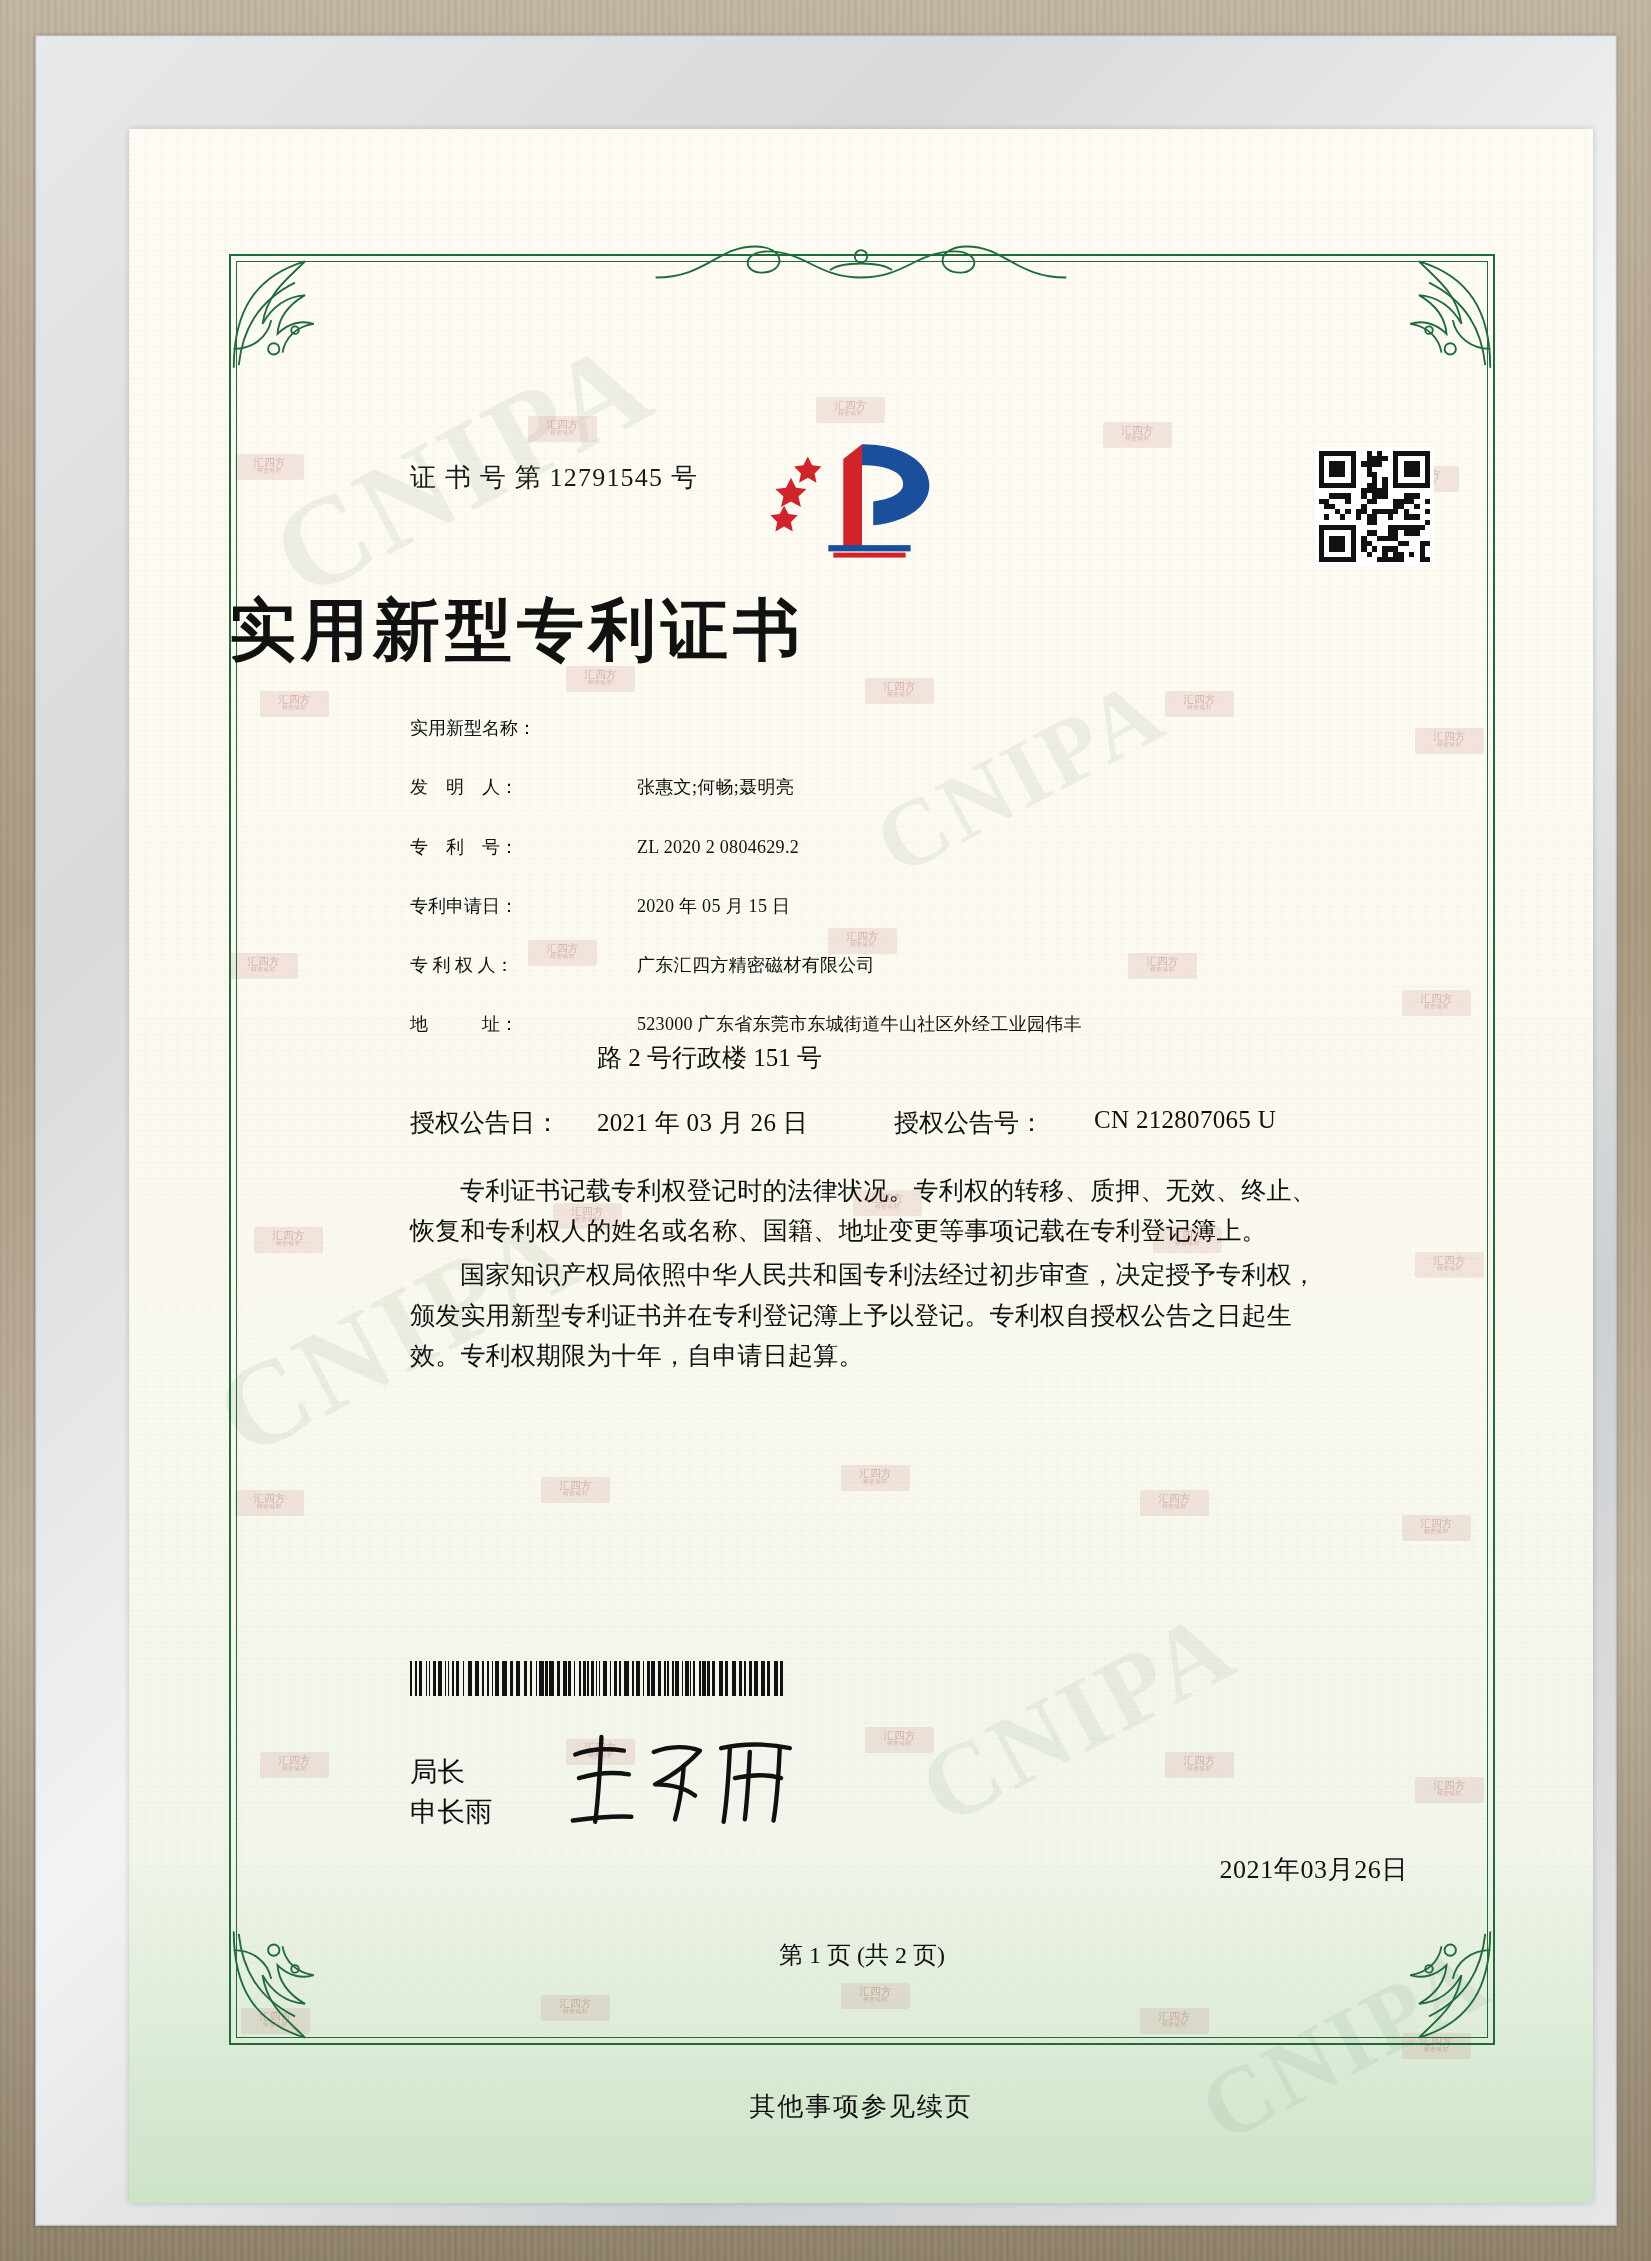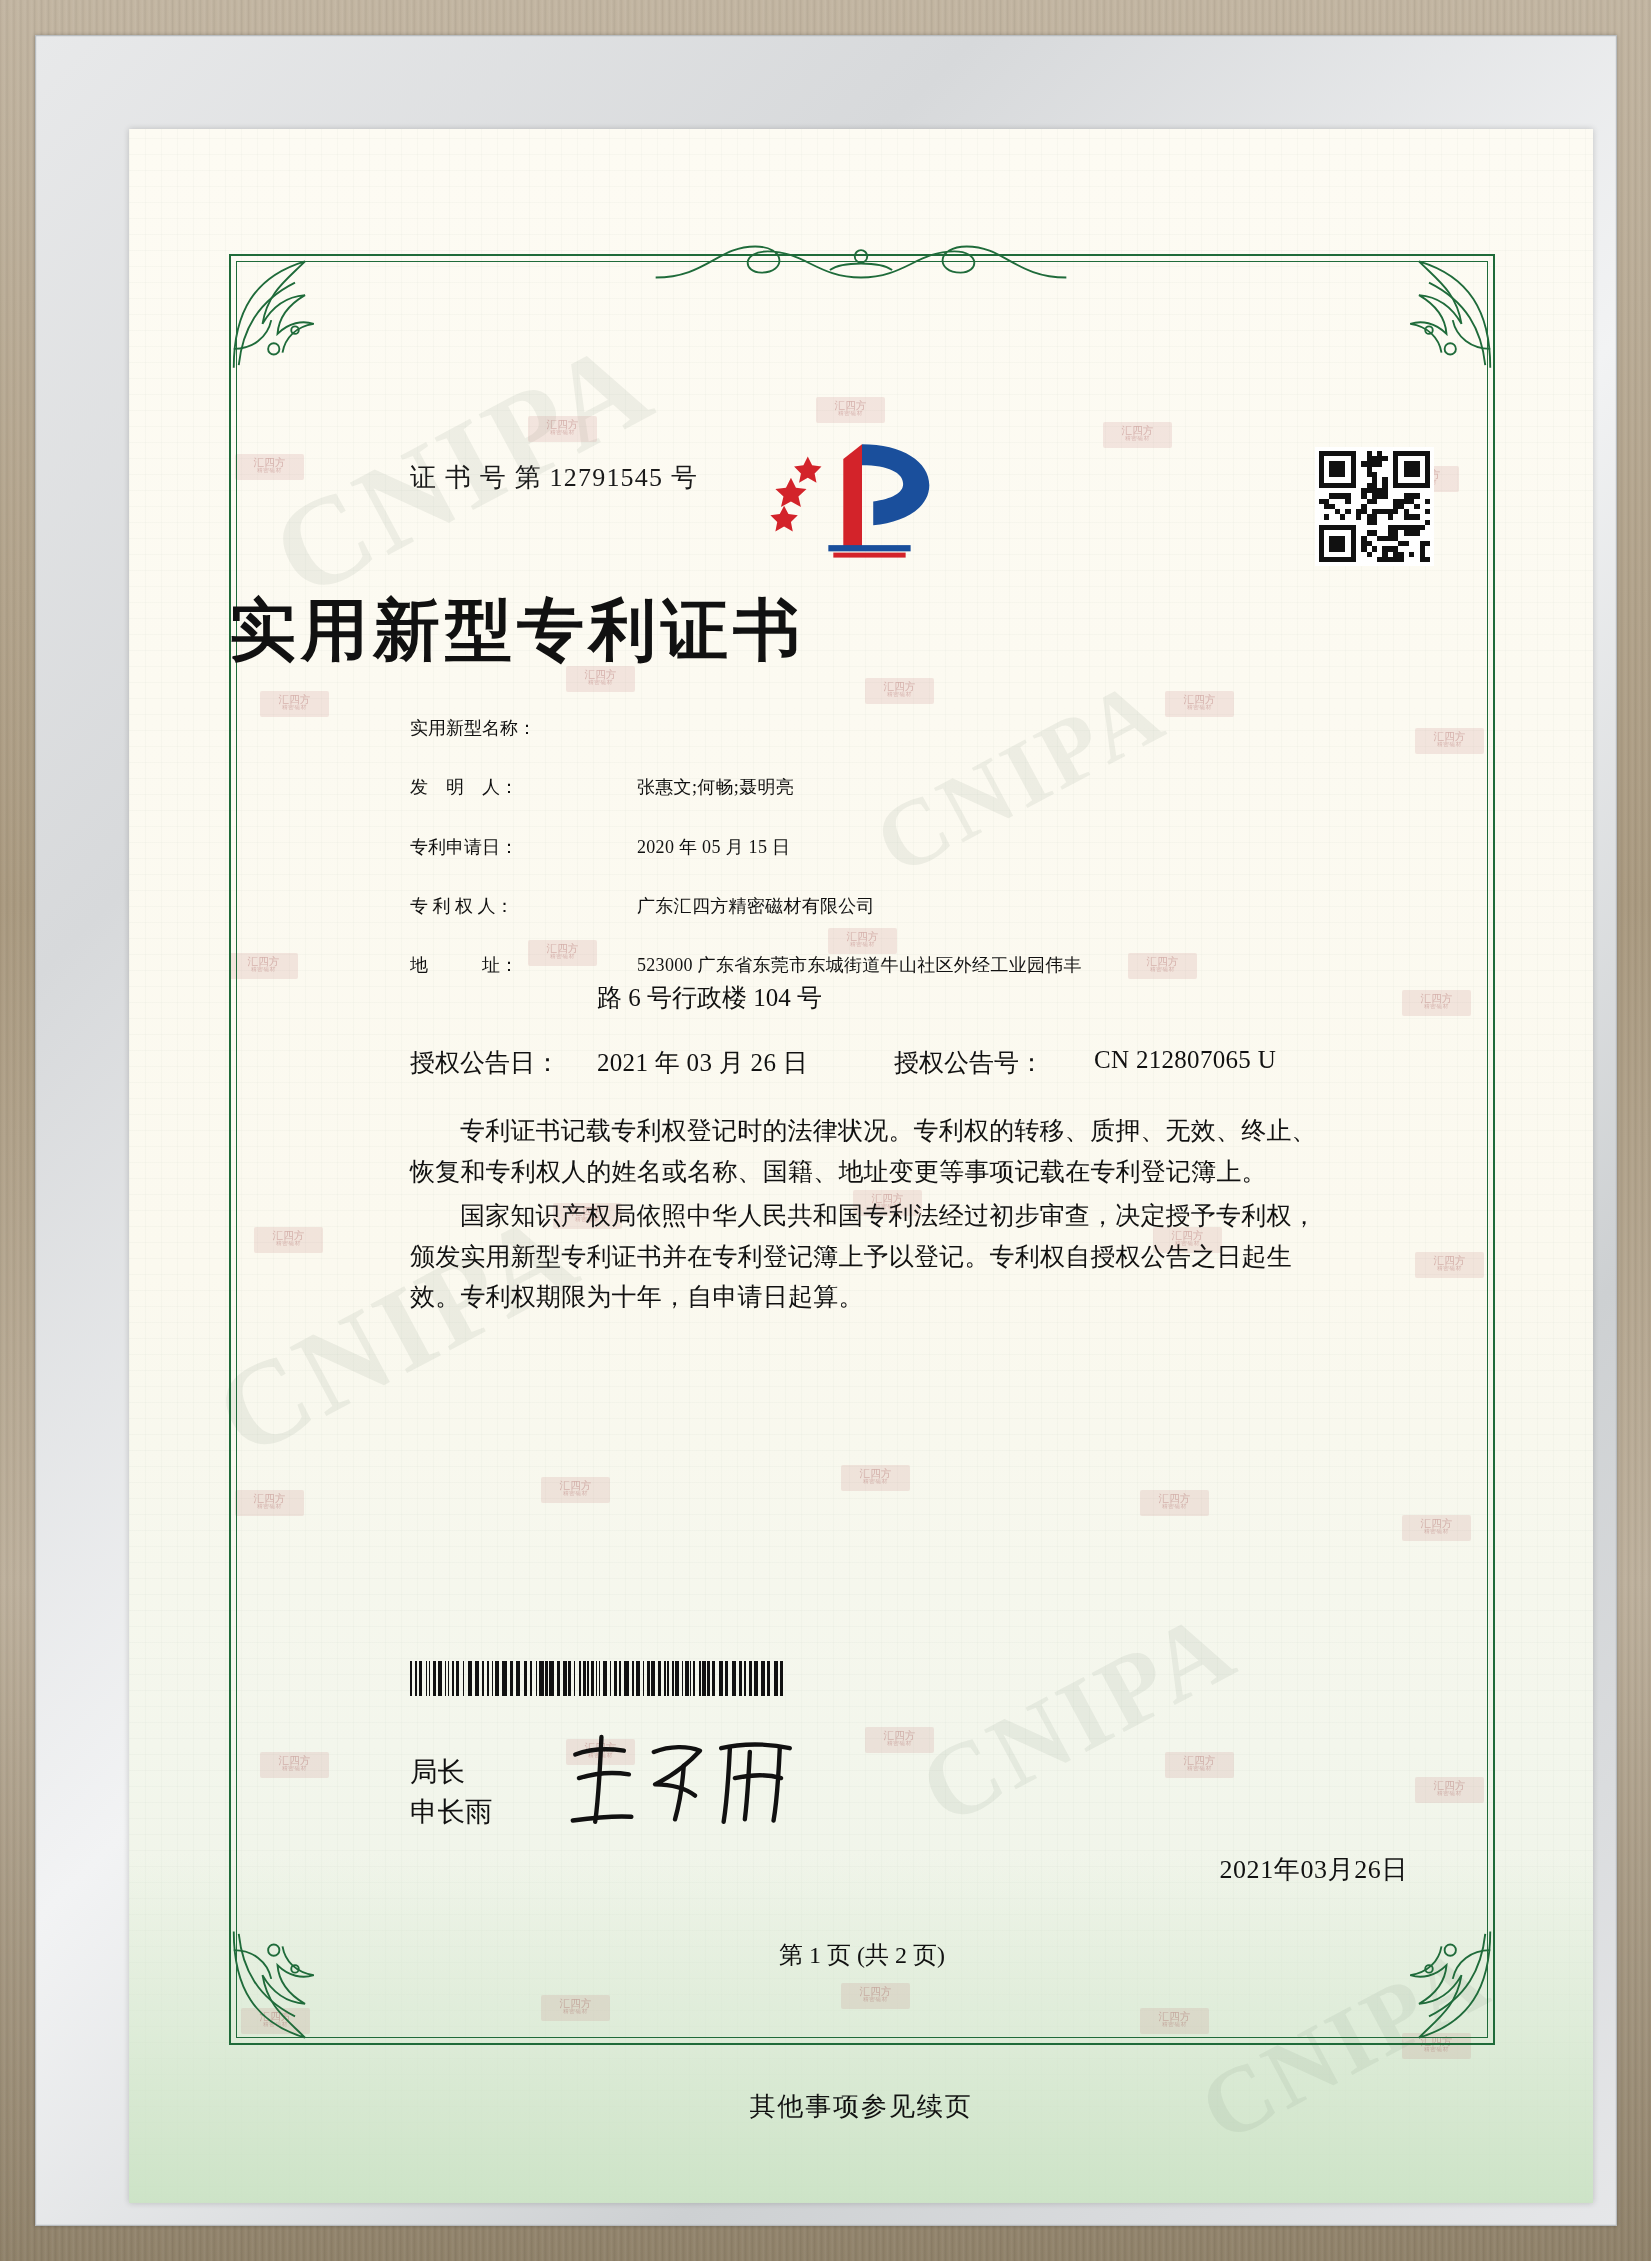--- a/index.html
+++ b/index.html
@@ -851,36 +851,40 @@
 
             <div class="field-row">
               <div class="field-label">实用新型名称：</div>
             </div>
 
             <div class="field-row">
               <div class="field-label">发　明　人：</div>
               <div class="field-value">张惠文;何畅;聂明亮</div>
             </div>
 
+            <div class="field-row">
+              <div class="field-label">专　利　号：</div>
+              <div class="field-value">ZL 2020 2 0804629.2</div>
+            </div>
 
             <div class="field-row">
               <div class="field-label">专利申请日：</div>
               <div class="field-value">2020 年 05 月 15 日</div>
             </div>
 
             <div class="field-row">
               <div class="field-label">专 利 权 人：</div>
               <div class="field-value">广东汇四方精密磁材有限公司</div>
             </div>
 
             <div class="field-row addr">
               <div class="field-label">地　　　址：</div>
               <div class="field-value">523000 广东省东莞市东城街道牛山社区外经工业园伟丰</div>
             </div>
-            <div class="addr-line2">路 6 号行政楼 104 号</div>
+            <div class="addr-line2">路 2 号行政楼 151 号</div>
 
             <div class="pub-row">
               <div class="pub-left">
                 <div class="field-label">授权公告日：</div>
                 <div class="field-value">2021 年 03 月 26 日</div>
               </div>
               <div class="pub-right">
                 <div class="field-label">授权公告号：</div>
                 <div class="field-value">CN 212807065 U</div>
               </div>

